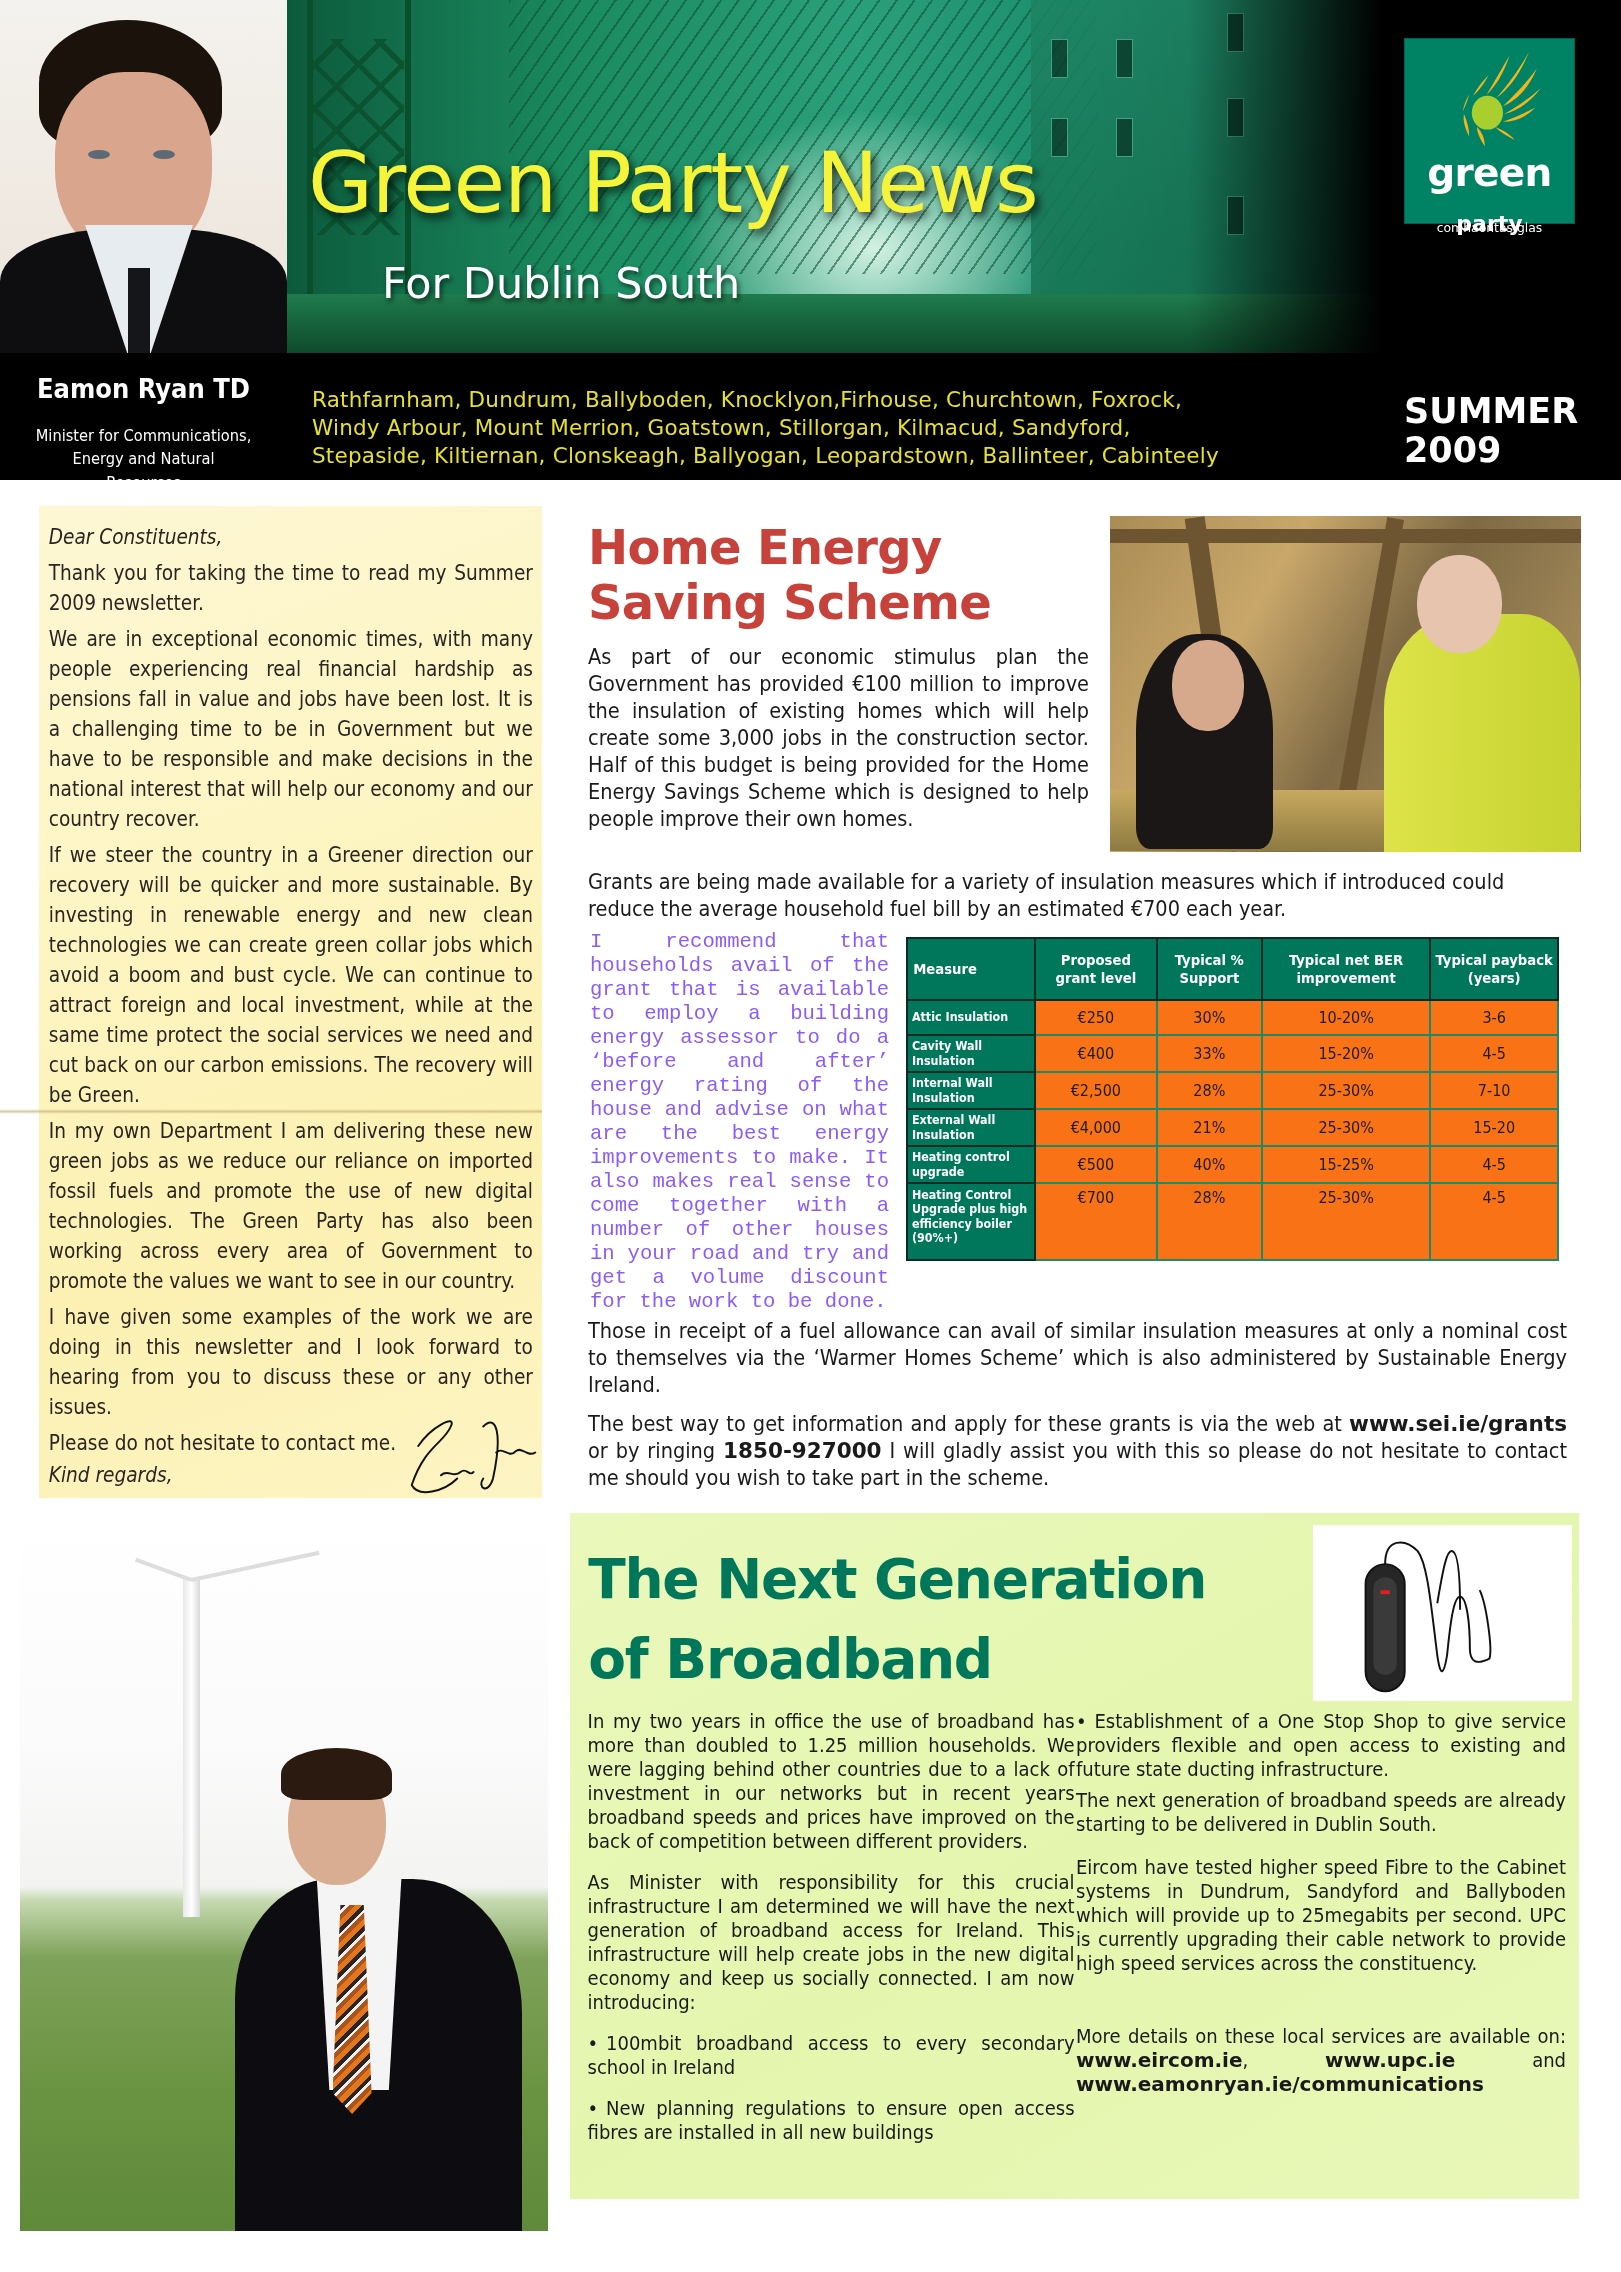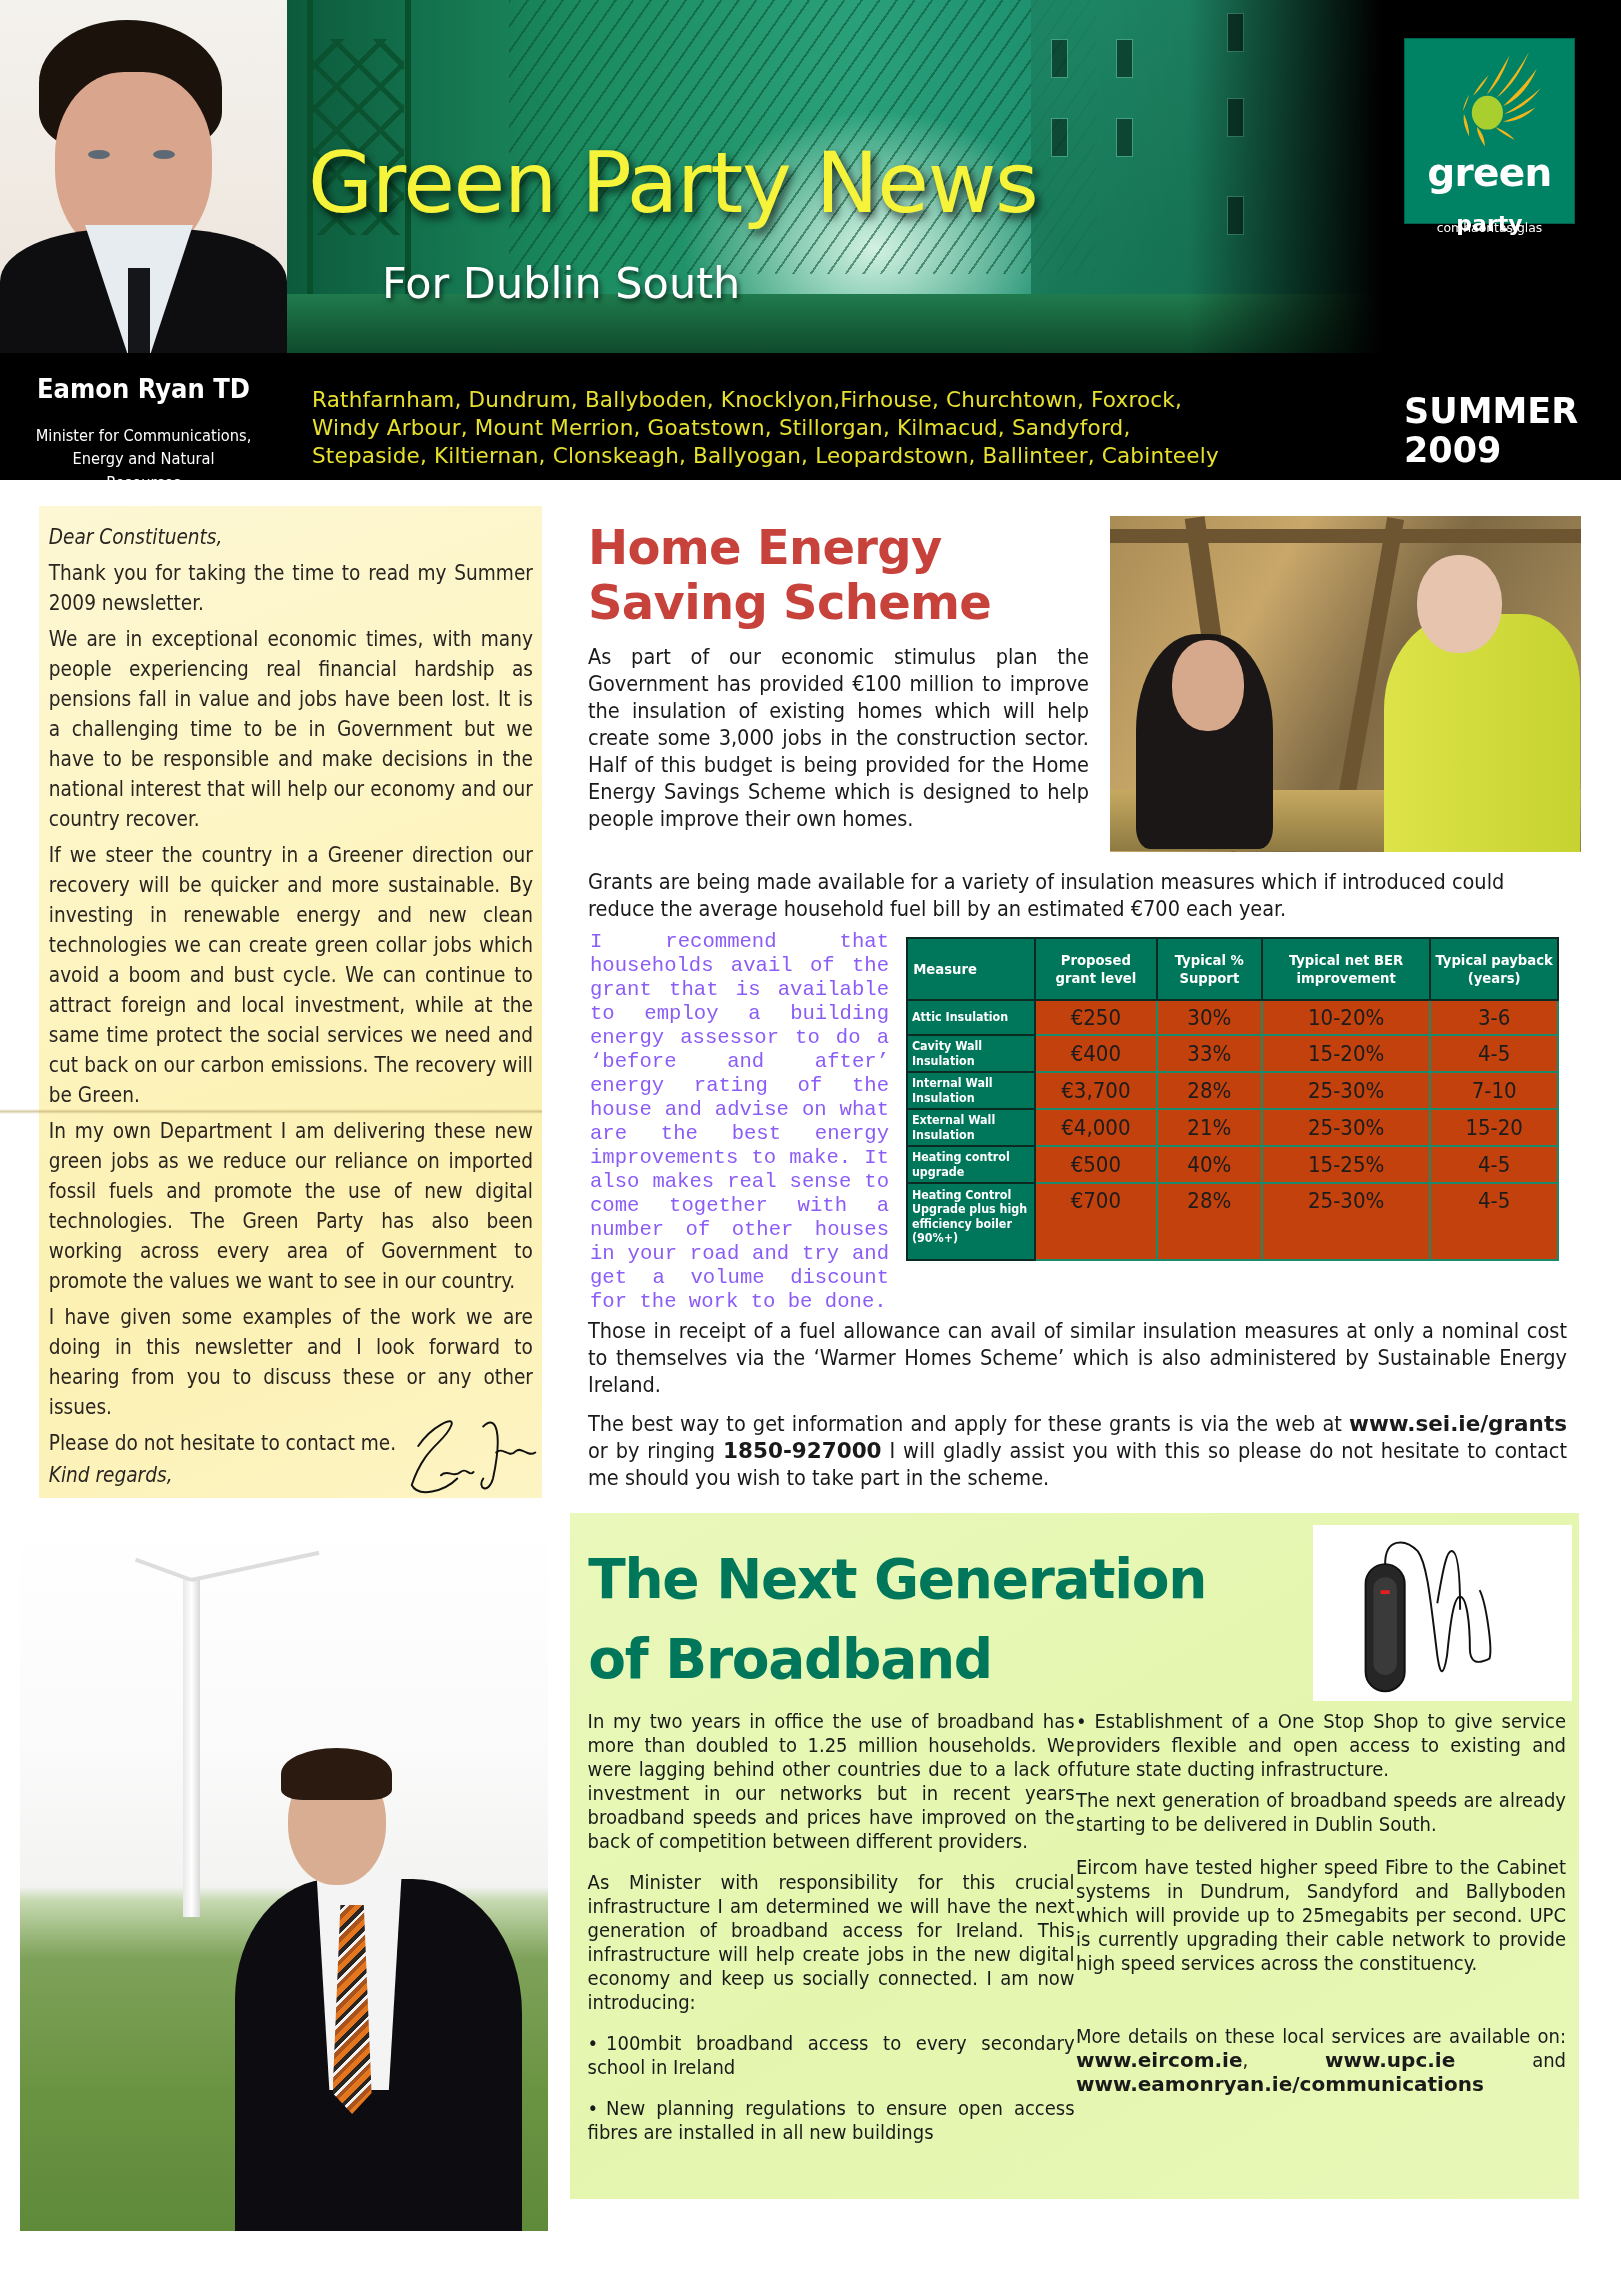--- a/index.html
+++ b/index.html
@@ -79,21 +79,21 @@
   .energy-photo .floor { position: absolute; left: 0; top: 274px; width: 471px; height: 61px; background: linear-gradient(180deg, #c7a960, #8e7a42); }
 
   .grants-para { position: absolute; left: 588px; top: 868px; width: 979px; font-size: 21.5px; line-height: 27px; }
   .recommend { position: absolute; left: 590px; top: 930px; width: 299px; font-size: 20.6px; line-height: 24px; text-align: justify; color: #8b5cf6; font-family: Liberation Mono, monospace; }
 
   
   .grant-table { position: absolute; left: 906px; top: 937px; width: 653px; border-collapse: collapse; }
   .grant-table th { background: #00775a; color: #fff; font-weight: bold; font-size: 14.7px; line-height: 17.6px; text-align: center;
     border: 2px solid #0a2a22; height: 62px; vertical-align: middle; padding: 0 2.6px; }
   .grant-table th.measure-h { text-align: left; padding-left: 5.2px; width: 128px; }
-  .grant-table td { background: #c2410c; font-size: 22px; text-align: center; border: 2px solid #1b8a6a; height: 37px; vertical-align: middle; color: #1c1c1c; }
+  .grant-table td { background: #f97316; font-size: 16px; text-align: center; border: 2px solid #1b8a6a; height: 37px; vertical-align: middle; color: #1c1c1c; }
   .grant-table td.measure { background: #00775a; color: #fff; font-weight: bold; font-size: 12.4px; line-height: 14.4px; text-align: left; padding: 2.6px 3.9px; border: 2px solid #0a2a22; width: 128px; }
   .grant-table tr.tall td { height: 77px; vertical-align: top; padding-top: 3.9px; }
   .grant-table tr.tall td.measure { padding-top: 3.9px; }
   .grant-table tr.r1 td { height: 35px; }
 
   .fuel-para { position: absolute; left: 588px; top: 1317px; width: 979px; font-size: 21.5px; line-height: 27px; text-align: justify; }
   .web-para { position: absolute; left: 588px; top: 1410px; width: 979px; font-size: 21.5px; line-height: 27px; text-align: justify; }
   .web-para b { font-family: "DejaVu Sans", sans-serif; font-weight: bold; }
 
   
@@ -249,21 +249,21 @@
     </tr>
     <tr>
       <td class="measure">Cavity Wall Insulation</td>
       <td>€400</td>
       <td>33%</td>
       <td>15-20%</td>
       <td>4-5</td>
     </tr>
     <tr>
       <td class="measure">Internal Wall Insulation</td>
-      <td>€3,700</td>
+      <td>€2,500</td>
       <td>28%</td>
       <td>25-30%</td>
       <td>7-10</td>
     </tr>
     <tr>
       <td class="measure">External Wall Insulation</td>
       <td>€4,000</td>
       <td>21%</td>
       <td>25-30%</td>
       <td>15-20</td>

